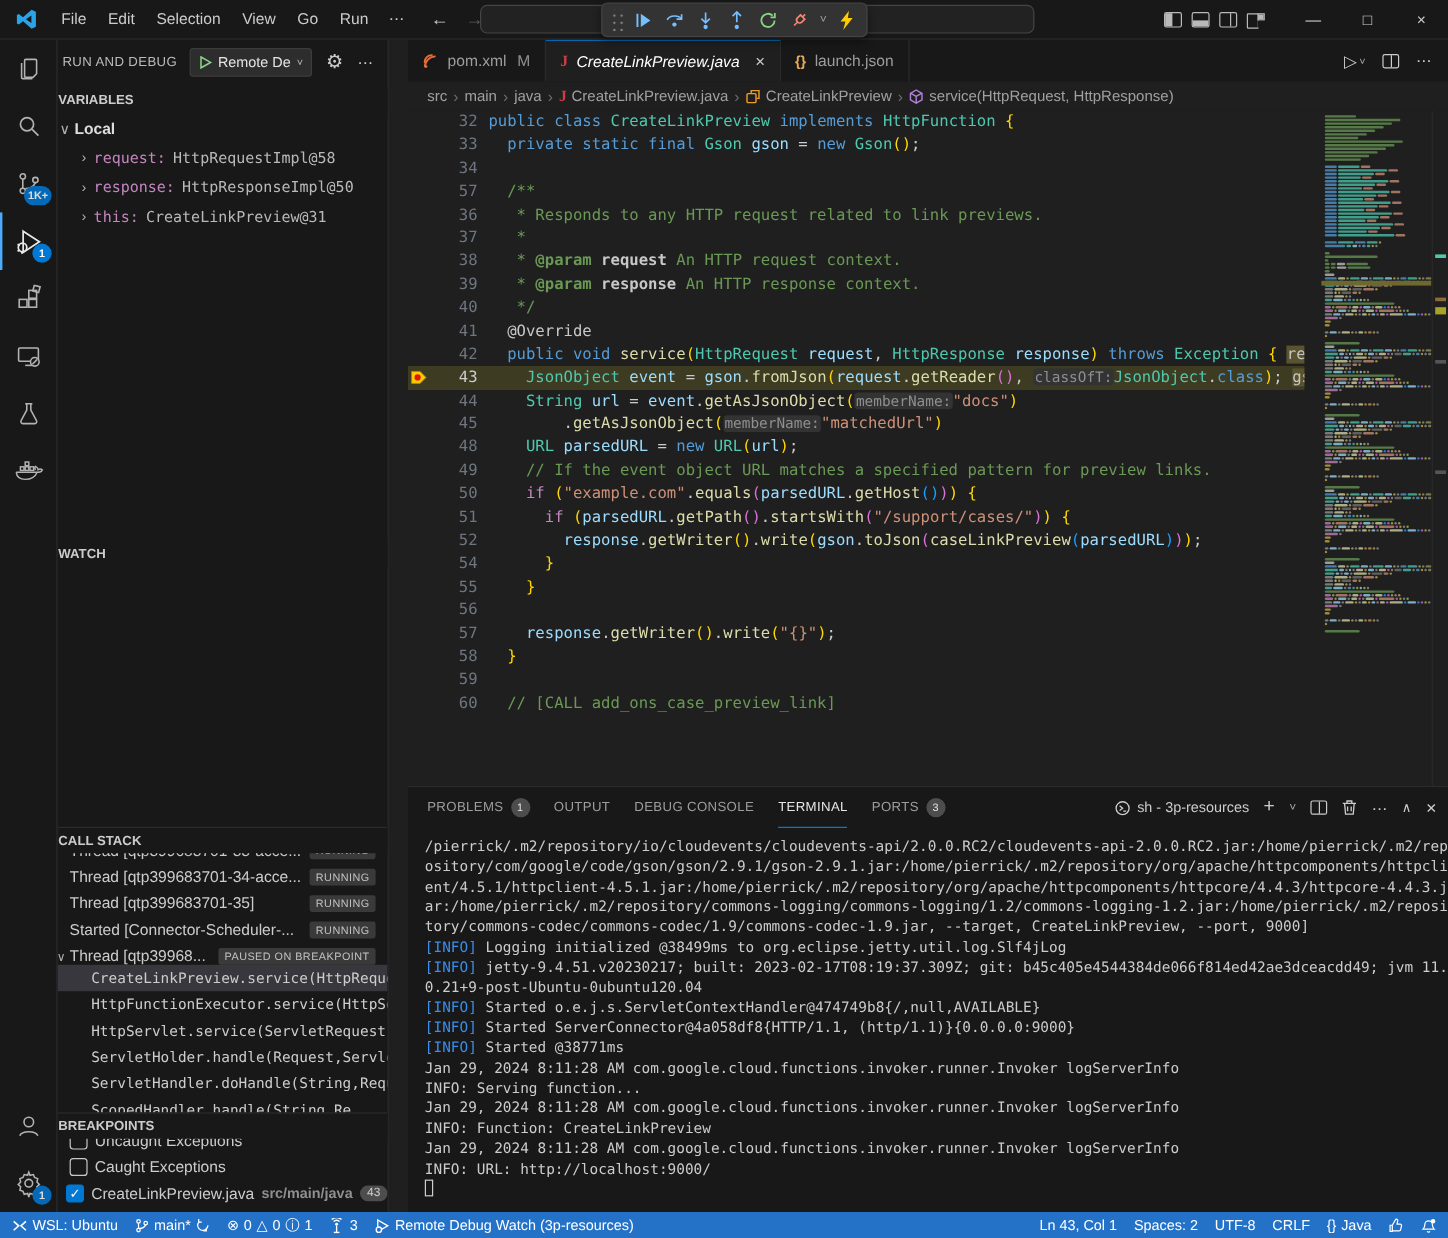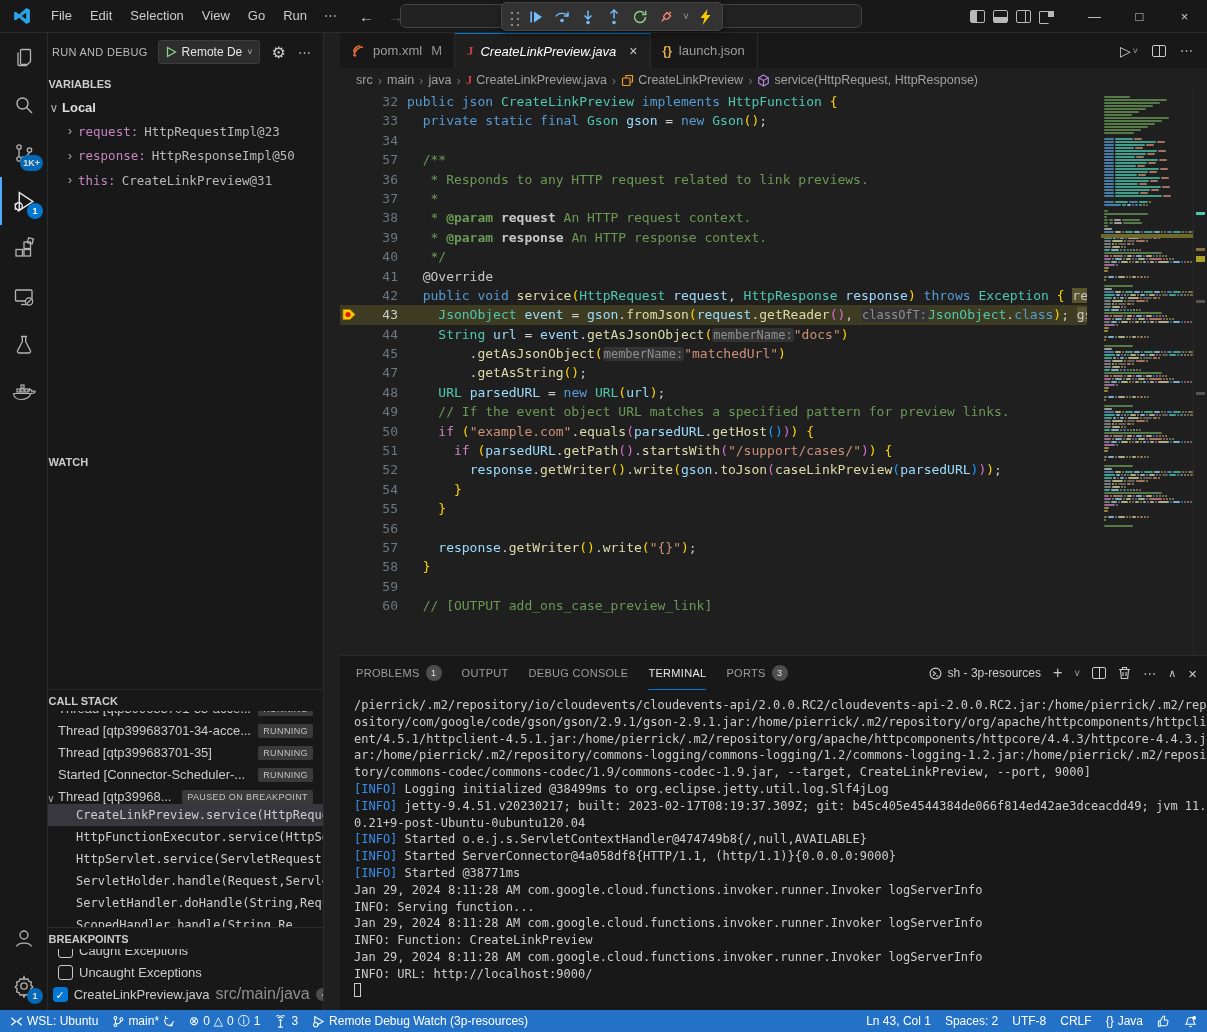--- a/index.html
+++ b/index.html
@@ -68,21 +68,21 @@
   .scope-label { font-weight:bold; color:#dddddd; }
   .thread-row { height:22px; display:flex; align-items:flex-end; padding-left:12px; padding-right:10px; font-size:13px; color:#cccccc; }
   .thread-label { overflow:hidden; text-overflow:clip; white-space:nowrap; }
   .thread-badge { margin-left:auto; background:#3a3a3a; color:#c3c3c3; font-size:9px; padding:2px 5px; border-radius:2px; letter-spacing:.4px; white-space:nowrap; flex:0 0 auto;}
   .frame-row { height:22px; display:flex; align-items:center; padding-left:44px; font-family:"DejaVu Sans Mono", monospace; font-size:12px; color:#cdcdcd; white-space:nowrap; overflow:hidden;}
   .frame-row.selected { background:#37373d; }
   .bp-row { height:22px; display:flex; align-items:center; padding-left:8px; font-size:13px; color:#cccccc; gap:6px; white-space:nowrap; }
   .bp-dot { color:#e51400; font-size:11px; width:12px; }
   .bp-check { width:15px; height:15px; border:1px solid #c8c8c8; border-radius:3px; background:transparent; flex:0 0 auto; }
   .bp-check.checked { background:#0078d4; border-color:#0078d4; color:#fff; font-size:11px; line-height:15px; text-align:center; }
-  .bp-detail { color:#8f8f8f; font-size:16px; }
+  .bp-detail { color:#8f8f8f; font-size:12px;font-weight:bold; }
   .bp-badge { background:#4d4d4d; color:#cccccc; border-radius:9px; font-size:10px; padding:1px 6px; }
 
   
   .editor-area { position:absolute; left:340px; top:33px; right:0; bottom:22px; background:#1f1f1f; }
   .tabbar { position:absolute; top:0; left:0; right:0; height:35px; background:#181818; display:flex; }
   .tab { height:35px; display:flex; align-items:center; padding:0 12px; gap:7px; background:#181818; color:#9d9d9d;
     border-right:1px solid #2b2b2b; font-size:13px; white-space:nowrap; }
   .tab.active { background:#1f1f1f; color:#ffffff; border-top:1px solid #0078d4; }
   .tab.active .tab-label { font-style:italic; }
   .tab-close { margin-left:6px; color:#cccccc; font-size:14px; }
@@ -324,21 +324,21 @@
       <span>VARIABLES</span>
     </div>
     <div style="position:absolute;top:63px;left:14px;" class="tree-row">
       <span class="row-chev">∨</span>
       <span class="scope-label">Local</span>
     </div>
     <div id="var-rows" style="position:absolute;top:86px;left:30px;right:0;">
         <div class="tree-row" style="height: 24.5px;">
           <span class="row-chev">›</span>
           <span class="var-name">request:</span>
-          <span class="var-value">HttpRequestImpl@23</span>
+          <span class="var-value">HttpRequestImpl@58</span>
         </div>
         <div class="tree-row" style="height: 24.5px;">
           <span class="row-chev">›</span>
           <span class="var-name">response:</span>
           <span class="var-value">HttpResponseImpl@50</span>
         </div>
         <div class="tree-row" style="height: 24.5px;">
           <span class="row-chev">›</span>
           <span class="var-name">this:</span>
           <span class="var-value">CreateLinkPreview@31</span>
@@ -385,26 +385,26 @@
       </div>
     <div class="section-header bordered" style="top:656px;">
       <span class="chev">∨</span>
       <span>CALL STACK</span>
     </div>
 
     <div id="bp-rows" style="position:absolute;top:906px;left:0;right:0;z-index:1;">
         <div class="bp-row">
           <span class="bp-dot"></span>
           <span class="bp-check"></span>
-          <span>Caught Exceptions</span>
+          <span>Uncaught Exceptions</span>
         </div>
         <div class="bp-row">
           <span class="bp-dot"></span>
           <span class="bp-check"></span>
-          <span>Uncaught Exceptions</span>
+          <span>Caught Exceptions</span>
         </div>
         <div class="bp-row">
           <span class="bp-dot">●</span>
           <span class="bp-check checked">✓</span>
           <span>CreateLinkPreview.java</span>
           <span class="bp-detail">src/main/java</span>
           <span class="bp-badge">43</span>
         </div>
       </div>
     <div class="section-header bordered" style="top:894px;z-index:6;">
@@ -467,50 +467,49 @@
         <svg width="13" height="13" viewBox="0 0 13 13" fill="none" stroke="#b180d7" stroke-width="1.2">
             <path d="M6.5 1l4.8 2.8v5.4L6.5 12 1.7 9.2V3.8z"></path>
             <path d="M6.5 6.4l4.8-2.7M6.5 6.4L1.7 3.7M6.5 6.4V12"></path>
           </svg>
         <span>service(HttpRequest, HttpResponse)</span>
       </span>
     </div>
 
     <div class="code-area">
       <div class="code-lines" id="code-lines">
-          <div class="code-line"><div class="gutter"></div><div class="lnum">32</div><div class="ltext"><span class="tok-k">public json </span><span class="tok-t">CreateLinkPreview </span><span class="tok-k">implements </span><span class="tok-t">HttpFunction </span><span class="tok-b1">{</span></div></div>
+          <div class="code-line"><div class="gutter"></div><div class="lnum">32</div><div class="ltext"><span class="tok-k">public class </span><span class="tok-t">CreateLinkPreview </span><span class="tok-k">implements </span><span class="tok-t">HttpFunction </span><span class="tok-b1">{</span></div></div>
           <div class="code-line"><div class="gutter"></div><div class="lnum">33</div><div class="ltext"><span class="tok-k">  private static final </span><span class="tok-t">Gson </span><span class="tok-v">gson </span><span class="tok-pu">= </span><span class="tok-k">new </span><span class="tok-t">Gson</span><span class="tok-b1">()</span><span class="tok-pu">;</span></div></div>
           <div class="code-line"><div class="gutter"></div><div class="lnum">34</div><div class="ltext"></div></div>
           <div class="code-line"><div class="gutter"></div><div class="lnum">57</div><div class="ltext"><span class="tok-m">  /**</span></div></div>
           <div class="code-line"><div class="gutter"></div><div class="lnum">36</div><div class="ltext"><span class="tok-m">   * Responds to any HTTP request related to link previews.</span></div></div>
           <div class="code-line"><div class="gutter"></div><div class="lnum">37</div><div class="ltext"><span class="tok-m">   *</span></div></div>
           <div class="code-line"><div class="gutter"></div><div class="lnum">38</div><div class="ltext"><span class="tok-m">   * </span><span class="tok-mt">@param</span><span class="tok-mn"> request </span><span class="tok-m">An HTTP request context.</span></div></div>
           <div class="code-line"><div class="gutter"></div><div class="lnum">39</div><div class="ltext"><span class="tok-m">   * </span><span class="tok-mt">@param</span><span class="tok-mn"> response </span><span class="tok-m">An HTTP response context.</span></div></div>
           <div class="code-line"><div class="gutter"></div><div class="lnum">40</div><div class="ltext"><span class="tok-m">   */</span></div></div>
           <div class="code-line"><div class="gutter"></div><div class="lnum">41</div><div class="ltext"><span class="tok-a">  @Override</span></div></div>
           <div class="code-line"><div class="gutter"></div><div class="lnum">42</div><div class="ltext"><span class="tok-k">  public void </span><span class="tok-f">service</span><span class="tok-b1">(</span><span class="tok-t">HttpRequest </span><span class="tok-v">request</span><span class="tok-pu">, </span><span class="tok-t">HttpResponse </span><span class="tok-v">response</span><span class="tok-b1">)</span><span class="tok-pu"> </span><span class="tok-k">throws </span><span class="tok-t">Exception </span><span class="tok-b1">{</span><span class="tok-pu"> </span><span class="tok-d">request</span></div></div>
           <div class="code-line current"><div class="gutter"><svg class="paused-arrow" width="15" height="13" viewBox="0 0 15 13">
                 <path fill="#ffcc00" stroke="#b38600" stroke-width="0.8" d="M1 1.5h7l5 5-5 5H1z"></path>
                 <circle cx="6" cy="6.5" r="2.6" fill="#e51400"></circle>
               </svg></div><div class="lnum">43</div><div class="ltext"><span class="tok-t">    JsonObject </span><span class="tok-v">event </span><span class="tok-pu">= </span><span class="tok-v">gson</span><span class="tok-pu">.</span><span class="tok-f">fromJson</span><span class="tok-b1">(</span><span class="tok-v">request</span><span class="tok-pu">.</span><span class="tok-f">getReader</span><span class="tok-b2">()</span><span class="tok-pu">, </span><span class="tok-h">classOfT:</span><span class="tok-t">JsonObject</span><span class="tok-pu">.</span><span class="tok-k">class</span><span class="tok-b1">)</span><span class="tok-pu">; </span><span class="tok-d">gson</span></div></div>
           <div class="code-line"><div class="gutter"></div><div class="lnum">44</div><div class="ltext"><span class="tok-t">    String </span><span class="tok-v">url </span><span class="tok-pu">= </span><span class="tok-v">event</span><span class="tok-pu">.</span><span class="tok-f">getAsJsonObject</span><span class="tok-b1">(</span><span class="tok-h">memberName:</span><span class="tok-s">"docs"</span><span class="tok-b1">)</span></div></div>
           <div class="code-line"><div class="gutter"></div><div class="lnum">45</div><div class="ltext"><span class="tok-pu">        .</span><span class="tok-f">getAsJsonObject</span><span class="tok-b1">(</span><span class="tok-h">memberName:</span><span class="tok-s">"matchedUrl"</span><span class="tok-b1">)</span></div></div>
-          <div class="code-line"><div class="gutter"></div><div class="lnum">47</div><div class="ltext"><span class="tok-pu">        .</span><span class="tok-f">getAsString</span><span class="tok-b1">()</span><span class="tok-pu">;</span></div></div>
           <div class="code-line"><div class="gutter"></div><div class="lnum">48</div><div class="ltext"><span class="tok-t">    URL </span><span class="tok-v">parsedURL </span><span class="tok-pu">= </span><span class="tok-k">new </span><span class="tok-t">URL</span><span class="tok-b1">(</span><span class="tok-v">url</span><span class="tok-b1">)</span><span class="tok-pu">;</span></div></div>
           <div class="code-line"><div class="gutter"></div><div class="lnum">49</div><div class="ltext"><span class="tok-m">    // If the event object URL matches a specified pattern for preview links.</span></div></div>
           <div class="code-line"><div class="gutter"></div><div class="lnum">50</div><div class="ltext"><span class="tok-p">    if </span><span class="tok-b1">(</span><span class="tok-s">"example.com"</span><span class="tok-pu">.</span><span class="tok-f">equals</span><span class="tok-b2">(</span><span class="tok-v">parsedURL</span><span class="tok-pu">.</span><span class="tok-f">getHost</span><span class="tok-b3">()</span><span class="tok-b2">)</span><span class="tok-b1">)</span><span class="tok-pu"> </span><span class="tok-b1">{</span></div></div>
           <div class="code-line"><div class="gutter"></div><div class="lnum">51</div><div class="ltext"><span class="tok-p">      if </span><span class="tok-b1">(</span><span class="tok-v">parsedURL</span><span class="tok-pu">.</span><span class="tok-f">getPath</span><span class="tok-b2">()</span><span class="tok-pu">.</span><span class="tok-f">startsWith</span><span class="tok-b2">(</span><span class="tok-s">"/support/cases/"</span><span class="tok-b2">)</span><span class="tok-b1">)</span><span class="tok-pu"> </span><span class="tok-b1">{</span></div></div>
           <div class="code-line"><div class="gutter"></div><div class="lnum">52</div><div class="ltext"><span class="tok-pu">        </span><span class="tok-v">response</span><span class="tok-pu">.</span><span class="tok-f">getWriter</span><span class="tok-b1">()</span><span class="tok-pu">.</span><span class="tok-f">write</span><span class="tok-b1">(</span><span class="tok-v">gson</span><span class="tok-pu">.</span><span class="tok-f">toJson</span><span class="tok-b2">(</span><span class="tok-f">caseLinkPreview</span><span class="tok-b3">(</span><span class="tok-v">parsedURL</span><span class="tok-b3">)</span><span class="tok-b2">)</span><span class="tok-b1">)</span><span class="tok-pu">;</span></div></div>
           <div class="code-line"><div class="gutter"></div><div class="lnum">54</div><div class="ltext"><span class="tok-b1">      }</span></div></div>
           <div class="code-line"><div class="gutter"></div><div class="lnum">55</div><div class="ltext"><span class="tok-b1">    }</span></div></div>
           <div class="code-line"><div class="gutter"></div><div class="lnum">56</div><div class="ltext"></div></div>
           <div class="code-line"><div class="gutter"></div><div class="lnum">57</div><div class="ltext"><span class="tok-pu">    </span><span class="tok-v">response</span><span class="tok-pu">.</span><span class="tok-f">getWriter</span><span class="tok-b1">()</span><span class="tok-pu">.</span><span class="tok-f">write</span><span class="tok-b1">(</span><span class="tok-s">"{}"</span><span class="tok-b1">)</span><span class="tok-pu">;</span></div></div>
           <div class="code-line"><div class="gutter"></div><div class="lnum">58</div><div class="ltext"><span class="tok-b1">  }</span></div></div>
           <div class="code-line"><div class="gutter"></div><div class="lnum">59</div><div class="ltext"></div></div>
-          <div class="code-line"><div class="gutter"></div><div class="lnum">60</div><div class="ltext"><span class="tok-m">  // [OUTPUT add_ons_case_preview_link]</span></div></div>
+          <div class="code-line"><div class="gutter"></div><div class="lnum">60</div><div class="ltext"><span class="tok-m">  // [CALL add_ons_case_preview_link]</span></div></div>
         </div>
       <div class="minimap" id="minimap">
           <div class="mini-row">
             <span class="mini-seg" style="width: 26px; background: rgb(106, 153, 85);"></span>
           </div>
           <div class="mini-row">
             <span class="mini-seg" style="width: 63px; background: rgb(106, 153, 85);"></span>
           </div>
           <div class="mini-row">
             <span class="mini-seg" style="width: 56px; background: rgb(106, 153, 85);"></span>

